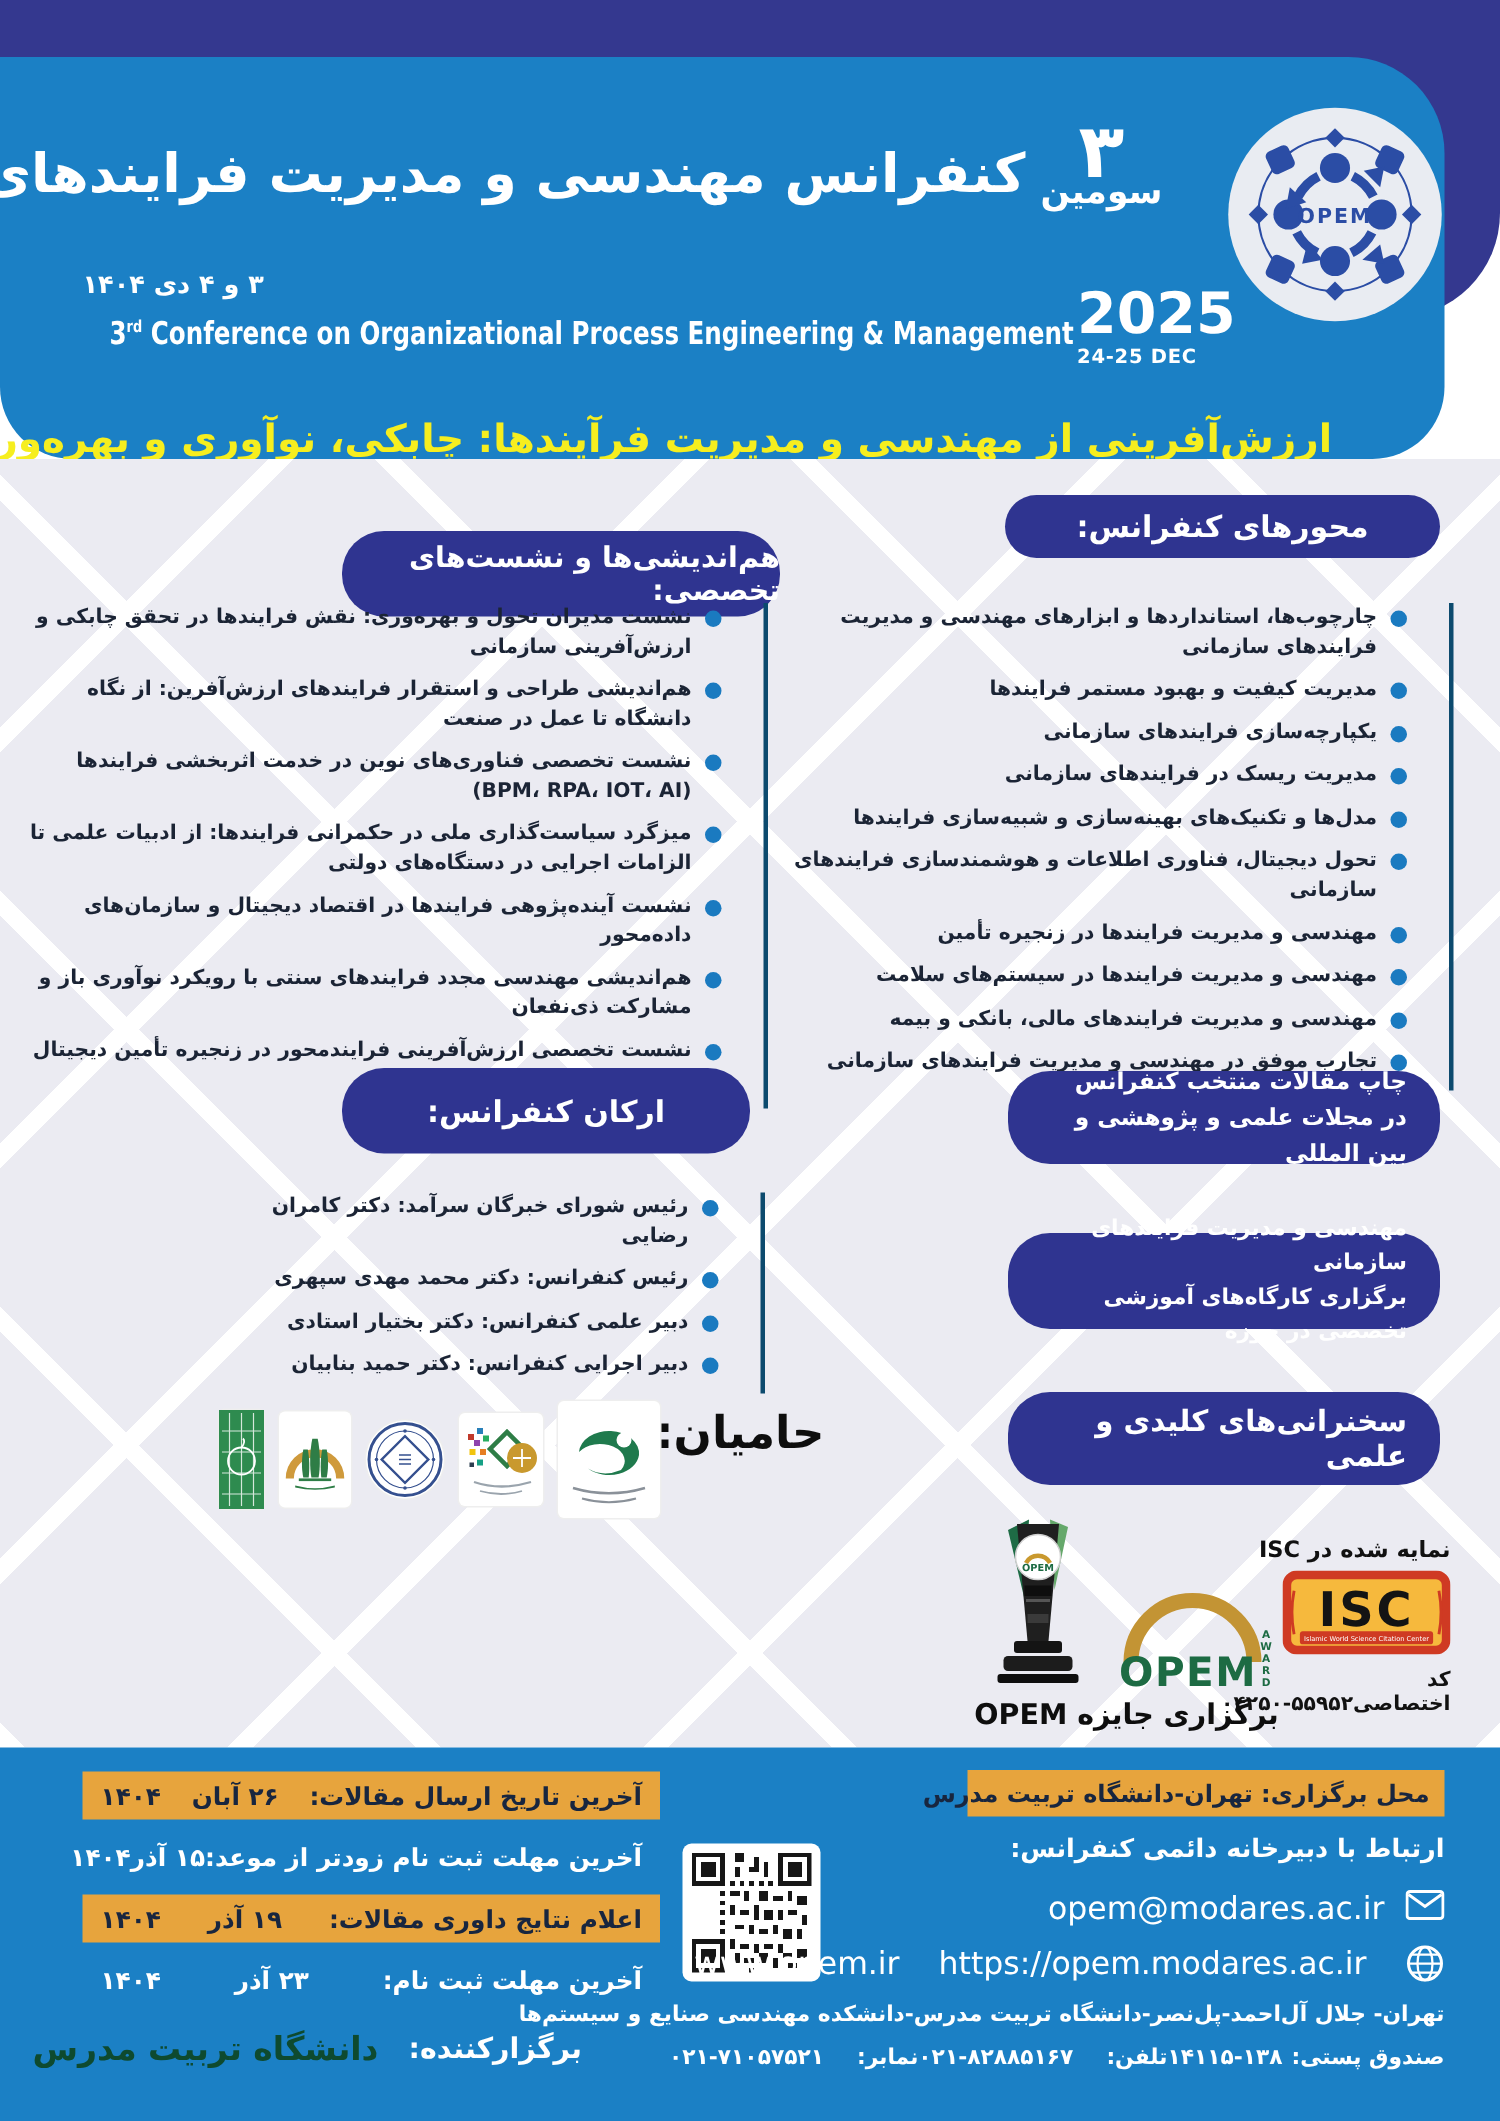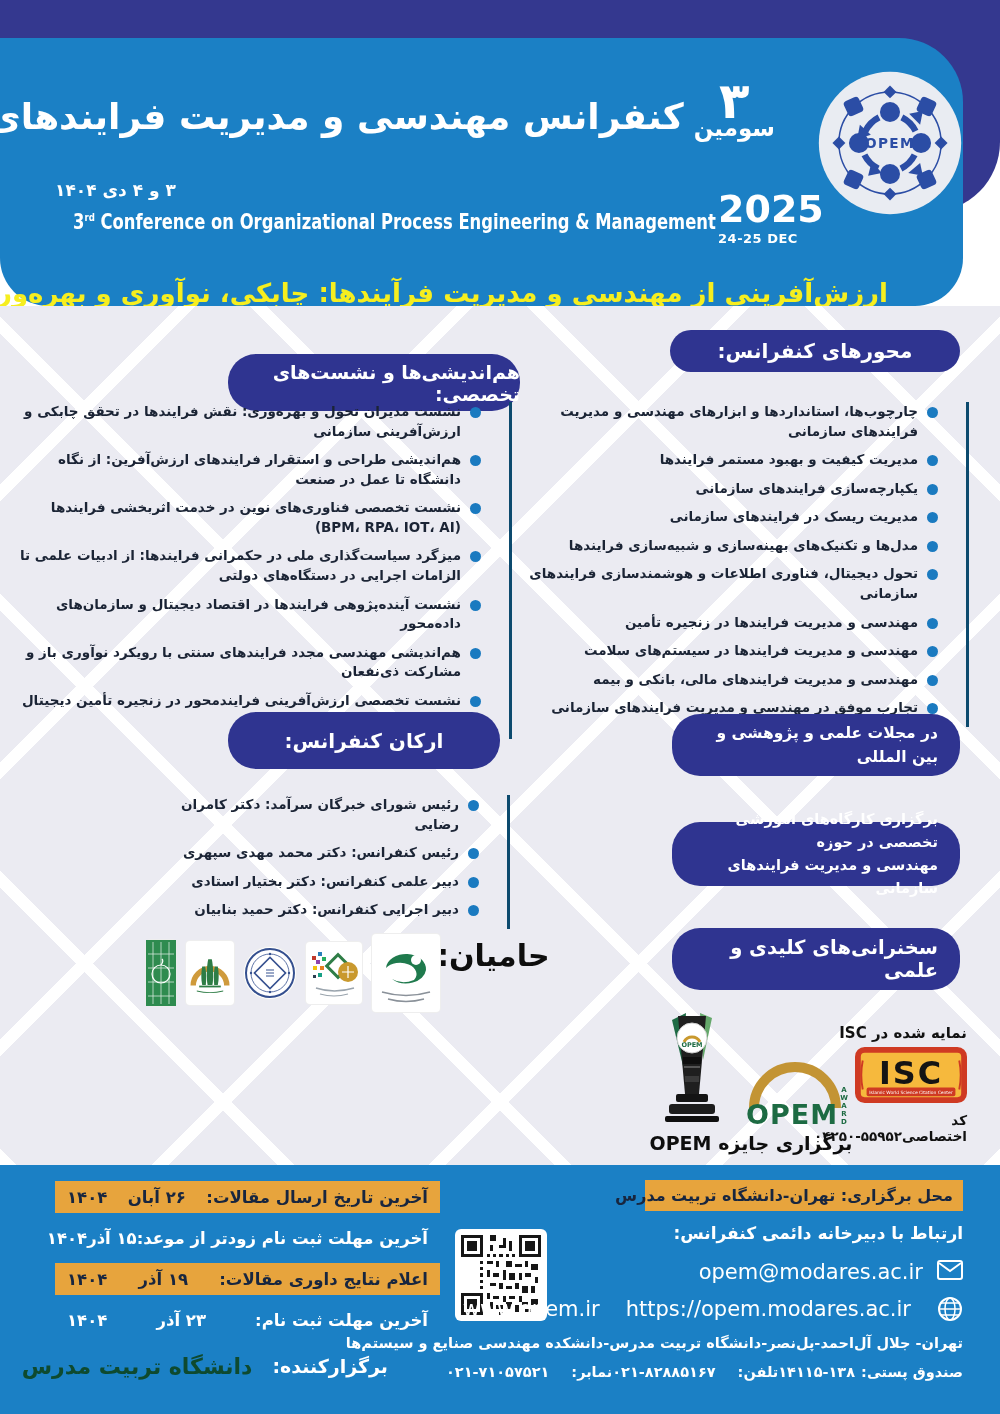--- a/index.html
+++ b/index.html
@@ -197,25 +197,26 @@
 
   <div class="pill pill-organizers">ارکان کنفرانس:</div>
   <ul class="blist list-organizers">
     <li>رئیس شورای خبرگان سرآمد: دکتر کامران رضایی</li>
     <li>رئیس کنفرانس: دکتر محمد مهدی سپهری</li>
     <li>دبیر علمی کنفرانس: دکتر بختیار استادی</li>
     <li>دبیر اجرایی کنفرانس: دکتر حمید بنابیان</li>
   </ul>
 
   <div class="hl-box hl-1">
+    <span>چاپ مقالات منتخب کنفرانس</span>
     <span>در مجلات علمی و پژوهشی و بین المللی</span>
   </div>
   <div class="hl-box hl-2">
+    <span>مهندسی و مدیریت  فرایندهای سازمانی</span>
     <span>برگزاری کارگاه‌های آموزشی تخصصی در حوزه</span>
-    <span>مهندسی و مدیریت  فرایندهای سازمانی</span>
   </div>
   <div class="hl-box hl-3">
     <span>سخنرانی‌های کلیدی و علمی</span>
   </div>
 
   <div class="supporters-label">حامیان:</div>
   <div class="supporters">
     <div class="logo-box" style="width:30px;height:66px;background:#2e8b4f;">
       <svg viewBox="0 0 30 66" width="30" height="66">
         <rect x="0" y="0" width="30" height="66" fill="#2e8b4f"></rect>

